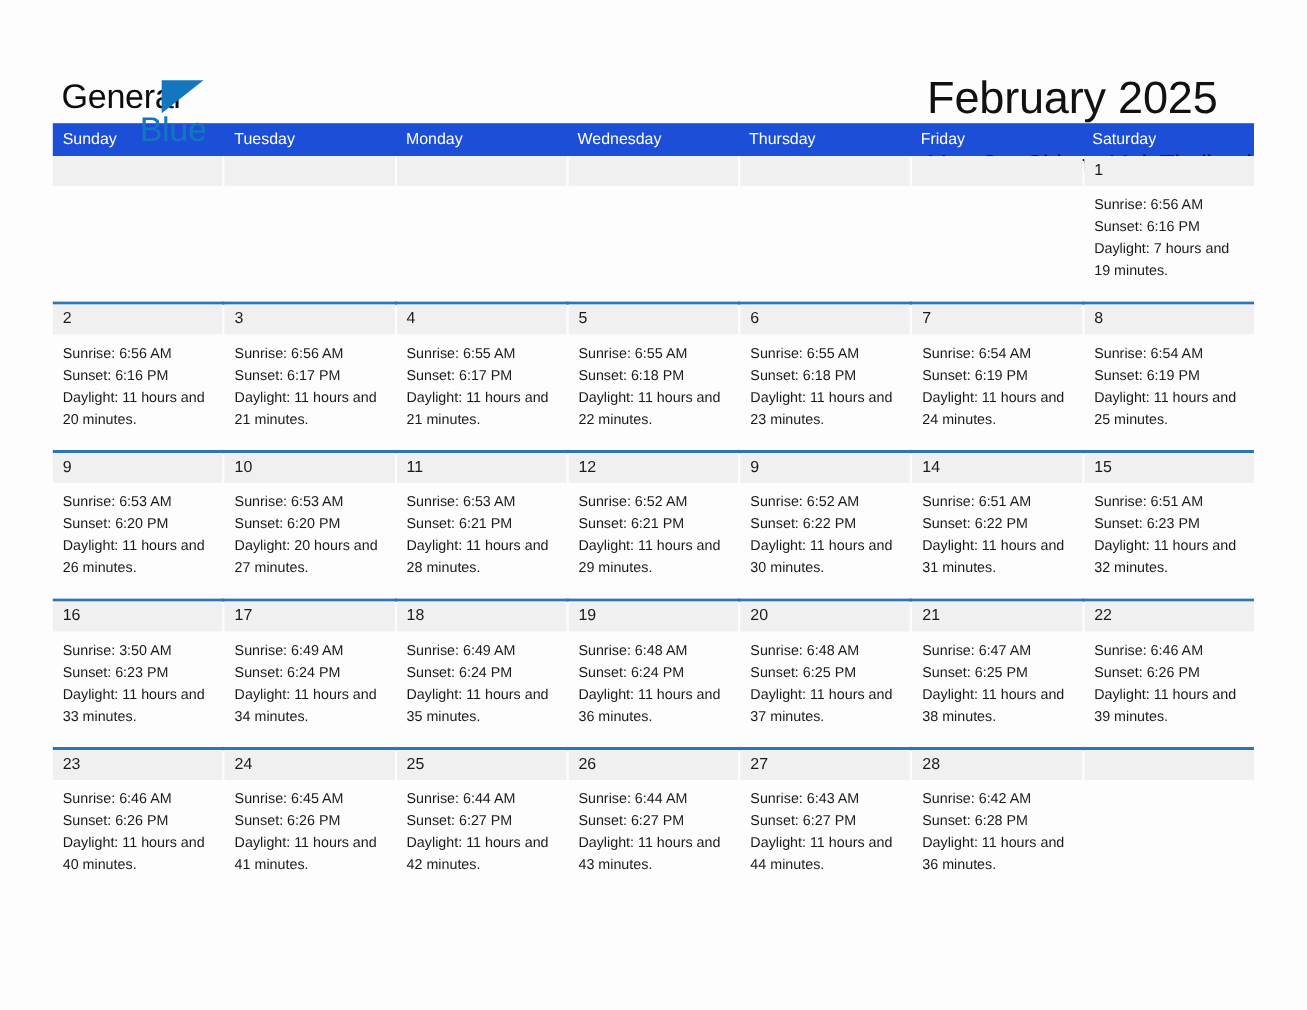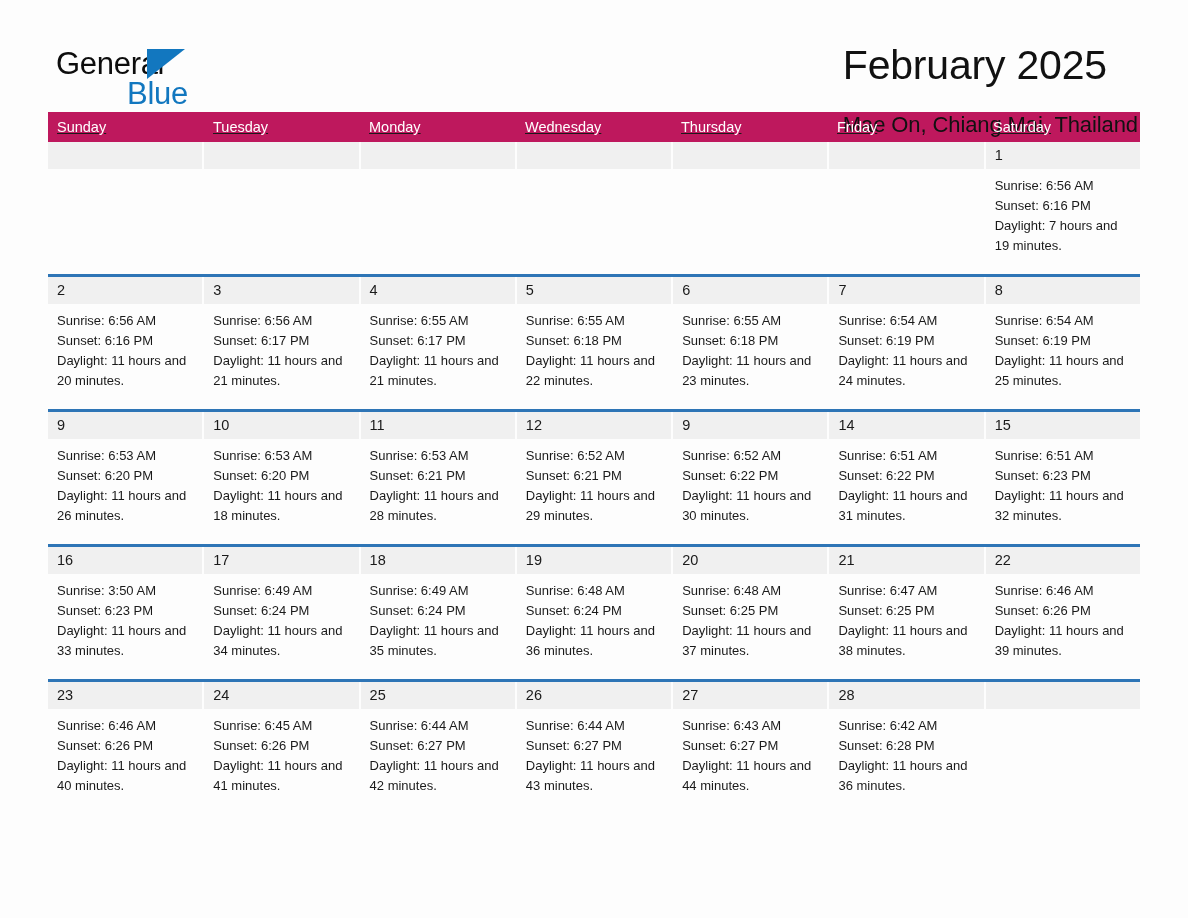--- a/index.html
+++ b/index.html
@@ -21,21 +21,21 @@
     height: 918px;
     box-sizing: border-box;
     padding: 0 48px;
   }
 
   
   .topbar {
     display: flex;
     align-items: flex-start;
     justify-content: space-between;
-    padding-top: 44px;
+    padding-top: 68px;
     height: 96px;
     box-sizing: border-box;
   }
 
   .logo {
     position: relative;
     width: 160px;
     height: 66px;
     user-select: none;
   }
@@ -86,22 +86,21 @@
 
   
   .calendar {
     margin-top: 16px;
     width: 1092px;
   }
 
   .weekday-row {
     display: grid;
     grid-template-columns: repeat(7, 1fr);
-    background: #be185d;
-    text-decoration: underline;
+    background: #1d4ed8;
   }
   .weekday {
     color: #ffffff;
     font-size: 14.5px;
     padding: 8px 0 8px 9px;
     box-sizing: border-box;
     height: 30px;
     line-height: 14px;
   }
 
@@ -301,21 +300,21 @@
           <div class="detail-line">Sunrise: 6:53 AM</div>
           <div class="detail-line">Sunset: 6:20 PM</div>
           <div class="detail-line">Daylight: 11 hours and 26 minutes.</div>
         </div>
       </div>
       <div class="day-cell">
         <div class="daystrip">10</div>
         <div class="details">
           <div class="detail-line">Sunrise: 6:53 AM</div>
           <div class="detail-line">Sunset: 6:20 PM</div>
-          <div class="detail-line">Daylight: 11 hours and 18 minutes.</div>
+          <div class="detail-line">Daylight: 20 hours and 27 minutes.</div>
         </div>
       </div>
       <div class="day-cell">
         <div class="daystrip">11</div>
         <div class="details">
           <div class="detail-line">Sunrise: 6:53 AM</div>
           <div class="detail-line">Sunset: 6:21 PM</div>
           <div class="detail-line">Daylight: 11 hours and 28 minutes.</div>
         </div>
       </div>

